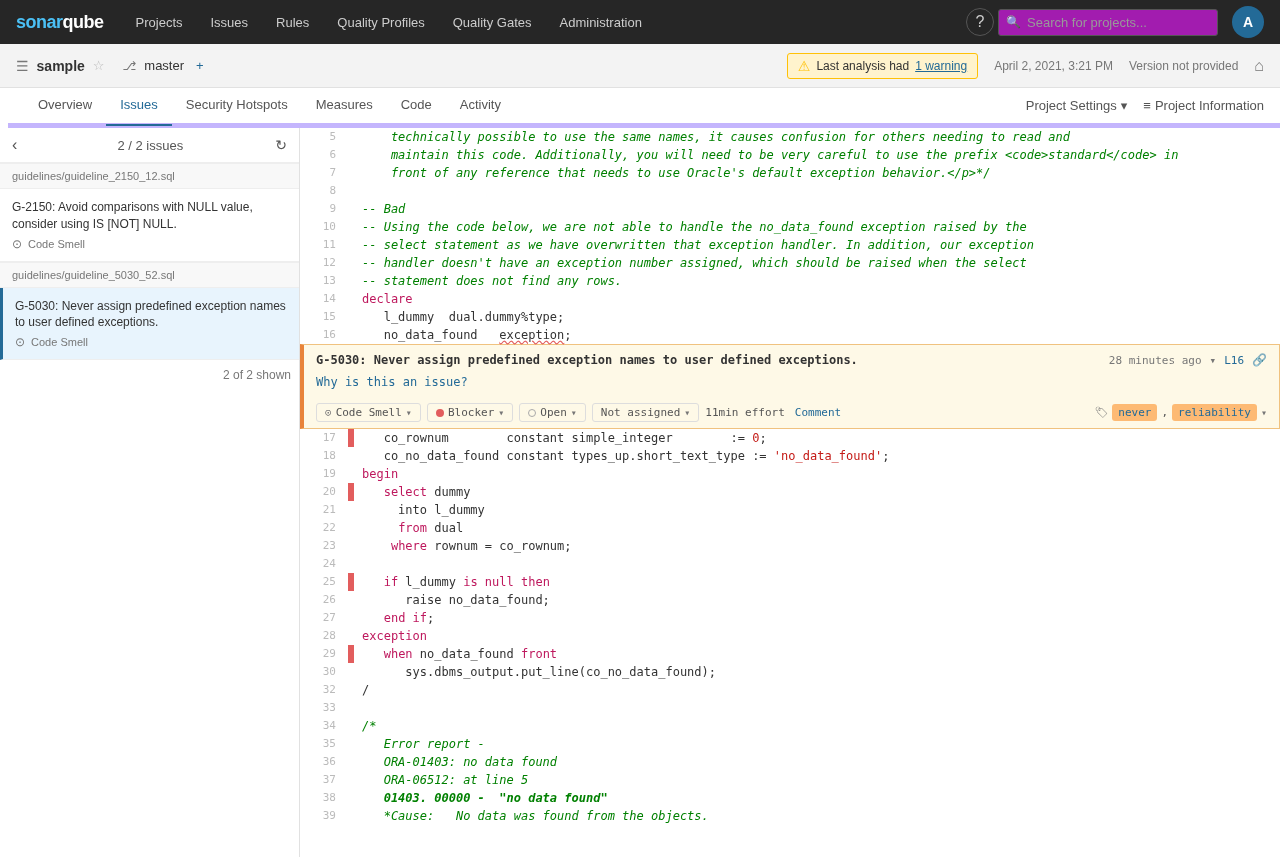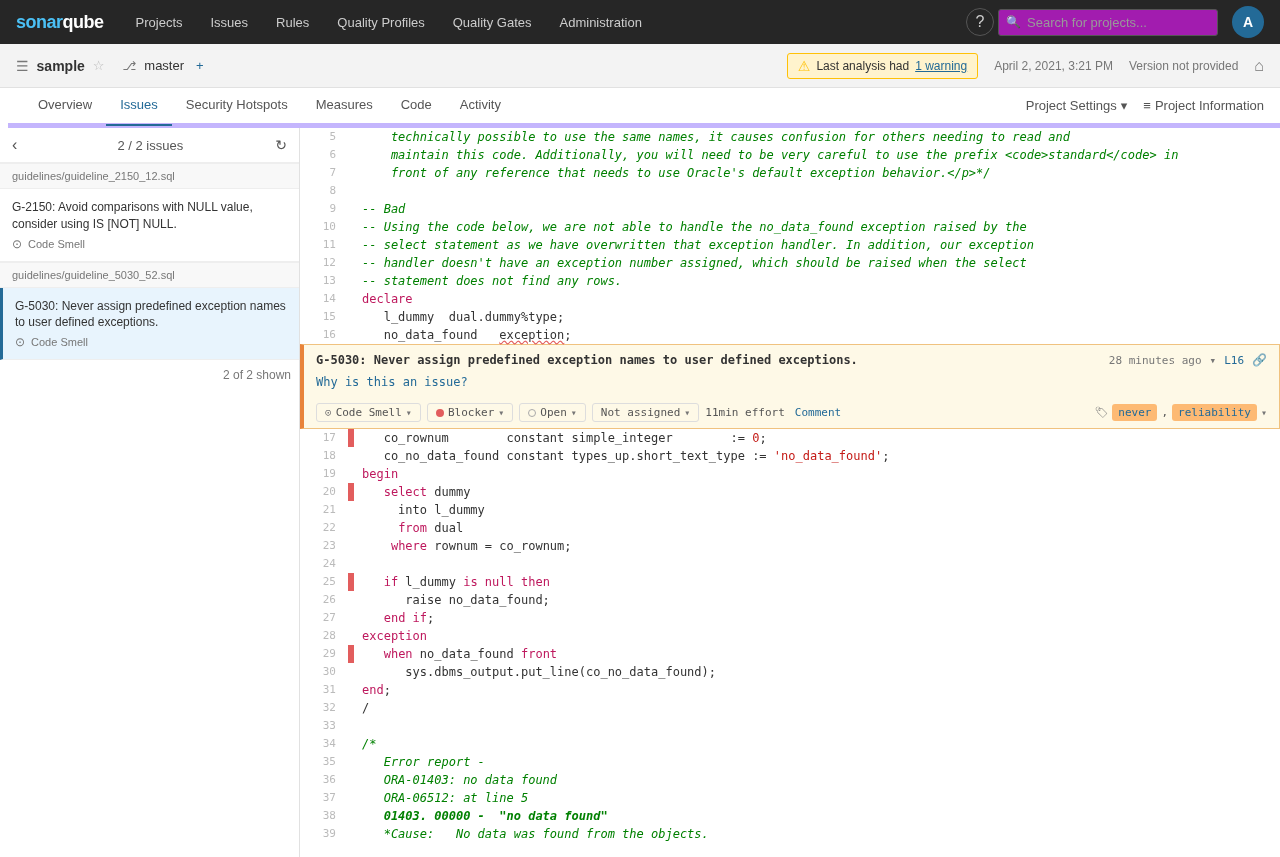--- a/index.html
+++ b/index.html
@@ -563,25 +563,20 @@
           <td class="line-num">29</td>
           <td class="line-mark red-mark"></td>
           <td class="line-content">   <span class="kw2">when</span> no_data_found <span class="kw2">front</span></td>
         </tr>
         <tr class="code-line">
           <td class="line-num">30</td>
           <td class="line-mark"></td>
           <td class="line-content">      sys.dbms_output.put_line(co_no_data_found);</td>
         </tr>
         <tr class="code-line">
-          <td class="line-num">31</td>
-          <td class="line-mark"></td>
-          <td class="line-content"><span class="kw2">end</span>;</td>
-        </tr>
-        <tr class="code-line">
           <td class="line-num">32</td>
           <td class="line-mark"></td>
           <td class="line-content">/</td>
         </tr>
         <tr class="code-line">
           <td class="line-num">33</td>
           <td class="line-mark"></td>
           <td class="line-content"> </td>
         </tr>
         <tr class="code-line">

